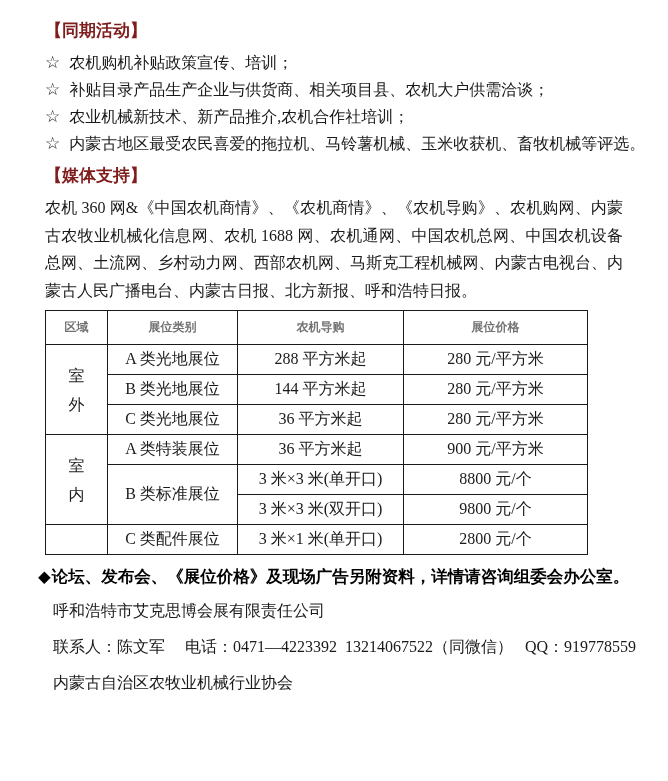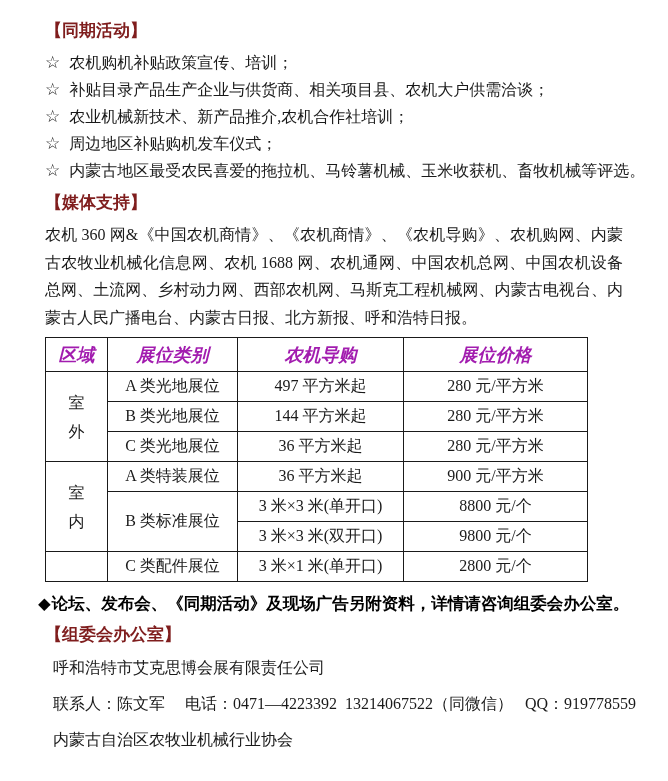--- a/index.html
+++ b/index.html
@@ -55,24 +55,23 @@
   .fees-table th, .fees-table td {
     border: 1px solid #1a1a1a;
     text-align: center;
     vertical-align: middle;
     padding: 0 2px;
     overflow: hidden;
   }
   .fees-table th {
     font-family: "Liberation Sans", "DejaVu Sans", sans-serif;
     font-weight: 700;
-    font-size: 18px;
-    color: #a21caf;
+    font-size: 12px;
+    color: #737373;
     height: 33px;
-    font-style: italic;
   }
   .fees-table td {
     font-size: 16px;
     height: 29px;
   }
   .region-cell {
     white-space: pre-line;
     line-height: 29px;
   }
   .note-line {
@@ -104,23 +103,20 @@
     <li>
       <span class="star">☆</span><span>农机购机补贴政策宣传、培训；</span>
     </li>
     <li>
       <span class="star">☆</span><span>补贴目录产品生产企业与供货商、相关项目县、农机大户供需洽谈；</span>
     </li>
     <li>
       <span class="star">☆</span><span>农业机械新技术、新产品推介,农机合作社培训；</span>
     </li>
     <li>
-      <span class="star">☆</span><span>周边地区补贴购机发车仪式；</span>
-    </li>
-    <li>
       <span class="star">☆</span><span>内蒙古地区最受农民喜爱的拖拉机、马铃薯机械、玉米收获机、畜牧机械等评选。</span>
     </li>
   </ul>
 
   <h2 class="section-title">【媒体支持】</h2>
   <p class="media-body">农机 360 网&amp;《中国农机商情》、《农机商情》、《农机导购》、农机购网、内蒙古农牧业机械化信息网、农机 1688 网、农机通网、中国农机总网、中国农机设备总网、土流网、乡村动力网、西部农机网、马斯克工程机械网、内蒙古电视台、内蒙古人民广播电台、内蒙古日报、北方新报、呼和浩特日报。</p>
 
   <table class="fees-table">
     <colgroup>
       <col style="width:62px">
@@ -134,21 +130,21 @@
         <th>展位类别</th>
         <th>农机导购</th>
         <th>展位价格</th>
       </tr>
     </thead>
     <tbody>
       <tr>
         <td class="region-cell" rowspan="3">室
 外</td>
         <td>A 类光地展位</td>
-        <td>497 平方米起</td>
+        <td>288 平方米起</td>
         <td>280 元/平方米</td>
       </tr>
       <tr>
         <td>B 类光地展位</td>
         <td>144 平方米起</td>
         <td>280 元/平方米</td>
       </tr>
       <tr>
         <td>C 类光地展位</td>
         <td>36 平方米起</td>
@@ -172,23 +168,22 @@
       </tr>
       <tr>
         <td class="region-cell"></td>
         <td>C 类配件展位</td>
         <td>3 米×1 米(单开口)</td>
         <td>2800 元/个</td>
       </tr>
     </tbody>
   </table>
 
-  <p class="note-line"><span class="note-icon">◆</span><span>论坛、发布会、《同期活动》及现场广告另附资料，详情请咨询组委会办公室。</span></p>
+  <p class="note-line"><span class="note-icon">◆</span><span>论坛、发布会、《展位价格》及现场广告另附资料，详情请咨询组委会办公室。</span></p>
 
-  <h2 class="section-title">【组委会办公室】</h2>
   <div class="company-group">
     <p class="office-line">呼和浩特市艾克思博会展有限责任公司</p>
     <p class="office-line">联系人：陈文军     电话：0471—4223392  13214067522（同微信）   QQ：919778559</p>
     <p class="office-line">内蒙古自治区农牧业机械行业协会</p>
 
   </div>
 
 </div>
 
 </body></html>

